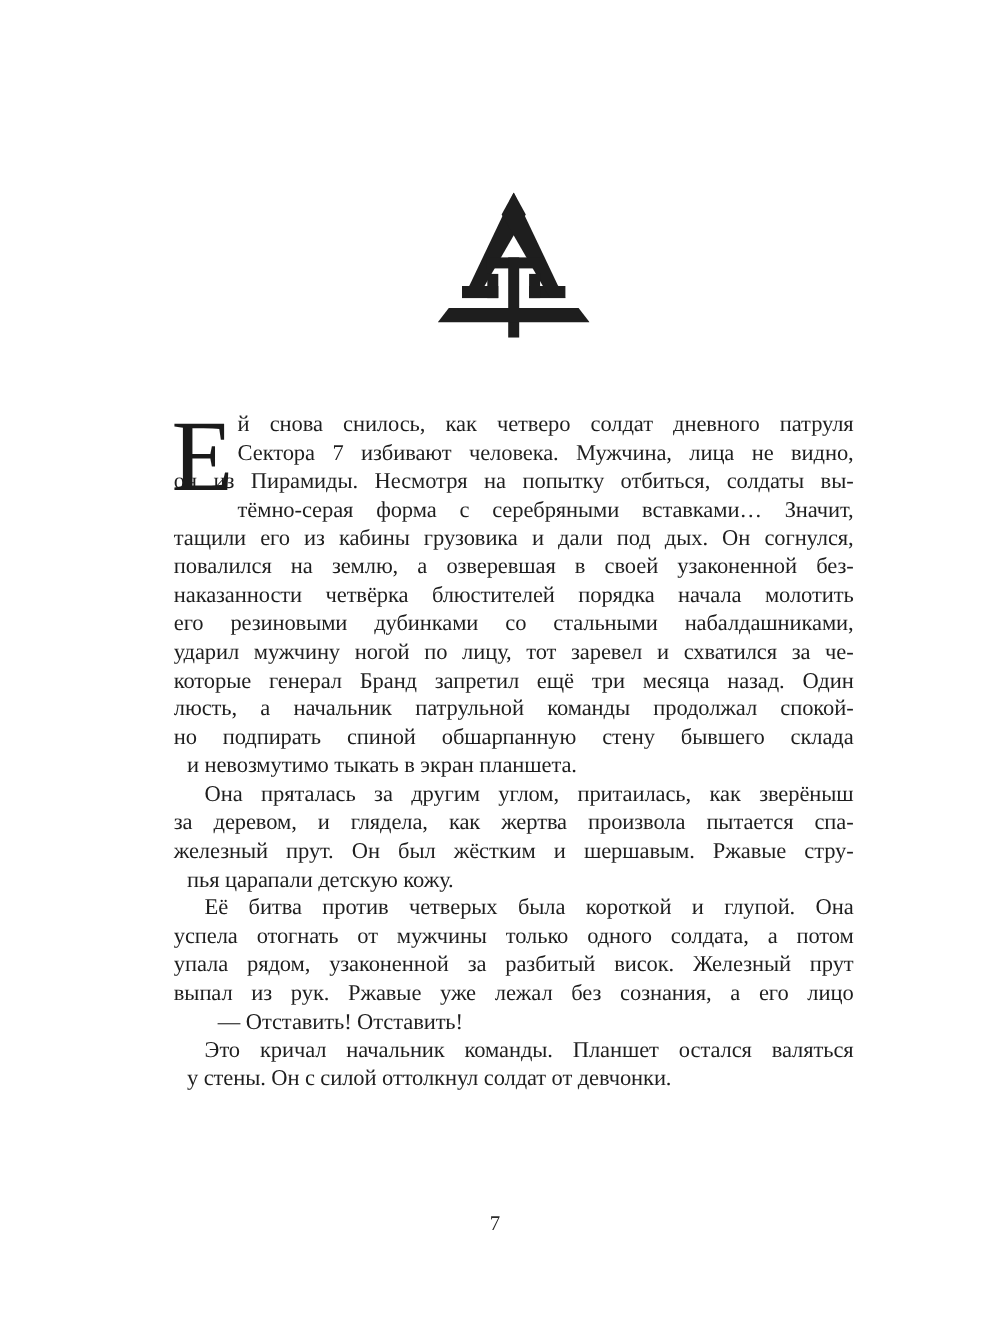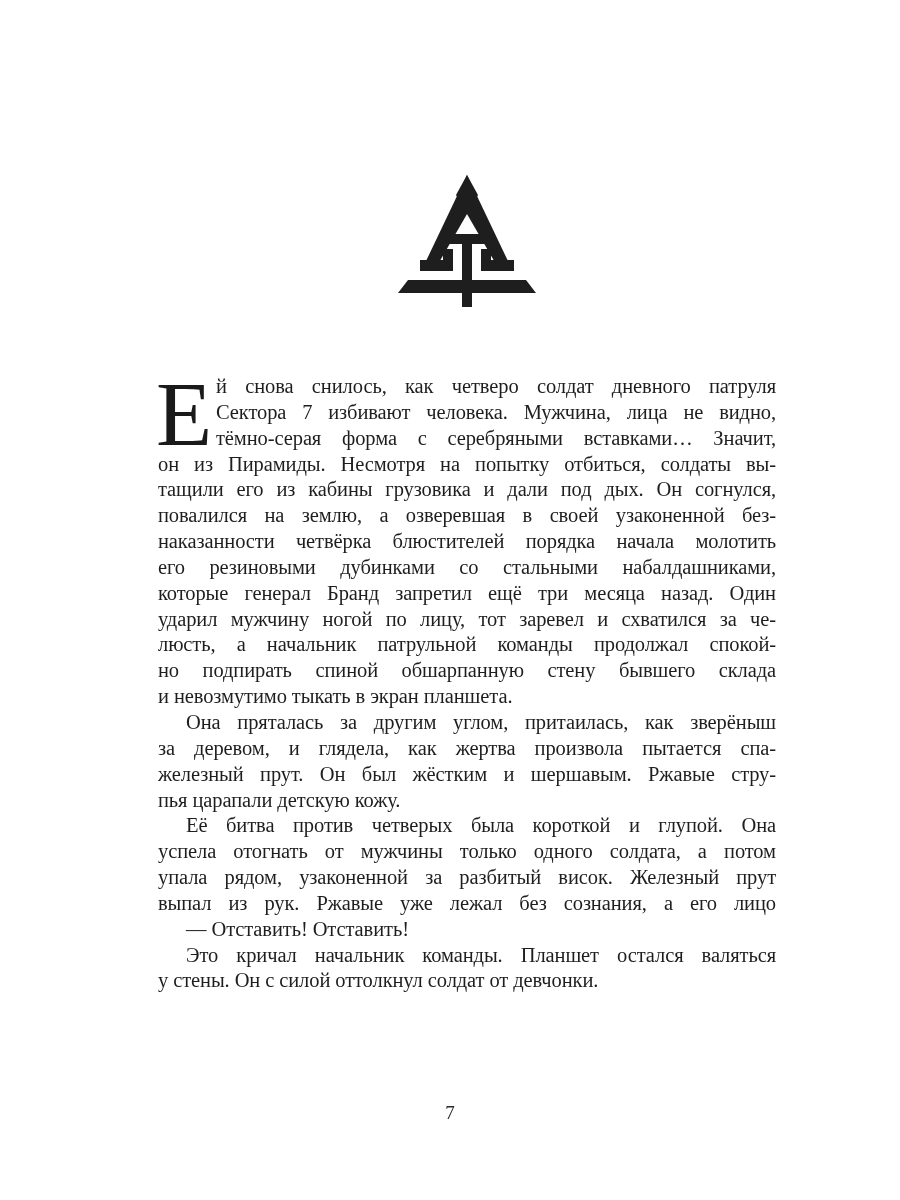--- a/index.html
+++ b/index.html
@@ -44,21 +44,21 @@
     letter-spacing: -0.1px;
   }
   .line {
     display: block;
     text-align: justify;
     text-align-last: justify;
     white-space: nowrap;
     height: 25.85px;
     overflow: visible;
   }
-  .line.last { text-align-last: left; }
+  .line.last { text-align-last: left; margin-left: 12px; }
   .line.indent { padding-left: 28px; }
   .line.dc { padding-left: 58px; }
   .dropcap {
     position: absolute;
     left: -2px;
     top: 4px;
     font-family: "Liberation Serif", "DejaVu Serif", serif;
     font-size: 92px;
     line-height: 72px;
     height: 72px;
@@ -107,28 +107,28 @@
       </g>
     </svg>
   </div>
 
   <div class="text-block">
     <span class="dropcap">Е</span>
 
     <div class="paragraph">
       <span class="line dc">й снова снилось, как четверо солдат дневного патруля</span>
       <span class="line dc">Сектора 7 избивают человека. Мужчина, лица не видно,</span>
+      <span class="line">он из Пирамиды. Несмотря на попытку отбиться, солдаты вы-</span>
       <span class="line dc">тёмно-серая форма с серебряными вставками… Значит,</span>
-      <span class="line">он из Пирамиды. Несмотря на попытку отбиться, солдаты вы-</span>
       <span class="line">тащили его из кабины грузовика и дали под дых. Он согнулся,</span>
       <span class="line">повалился на землю, а озверевшая в своей узаконенной без-</span>
       <span class="line">наказанности четвёрка блюстителей порядка начала молотить</span>
       <span class="line">его резиновыми дубинками со стальными набалдашниками,</span>
+      <span class="line">ударил мужчину ногой по лицу, тот заревел и схватился за че-</span>
       <span class="line">которые генерал Бранд запретил ещё три месяца назад. Один</span>
-      <span class="line">ударил мужчину ногой по лицу, тот заревел и схватился за че-</span>
       <span class="line">люсть, а начальник патрульной команды продолжал спокой-</span>
       <span class="line">но подпирать спиной обшарпанную стену бывшего склада</span>
       <span class="line last">и невозмутимо тыкать в экран планшета.</span>
     </div>
 
     <div class="paragraph">
       <span class="line indent">Она пряталась за другим углом, притаилась, как зверёныш</span>
       <span class="line">за деревом, и глядела, как жертва произвола пытается спа-</span>
       <span class="line">железный прут. Он был жёстким и шершавым. Ржавые стру-</span>
       <span class="line last">пья царапали детскую кожу.</span>

